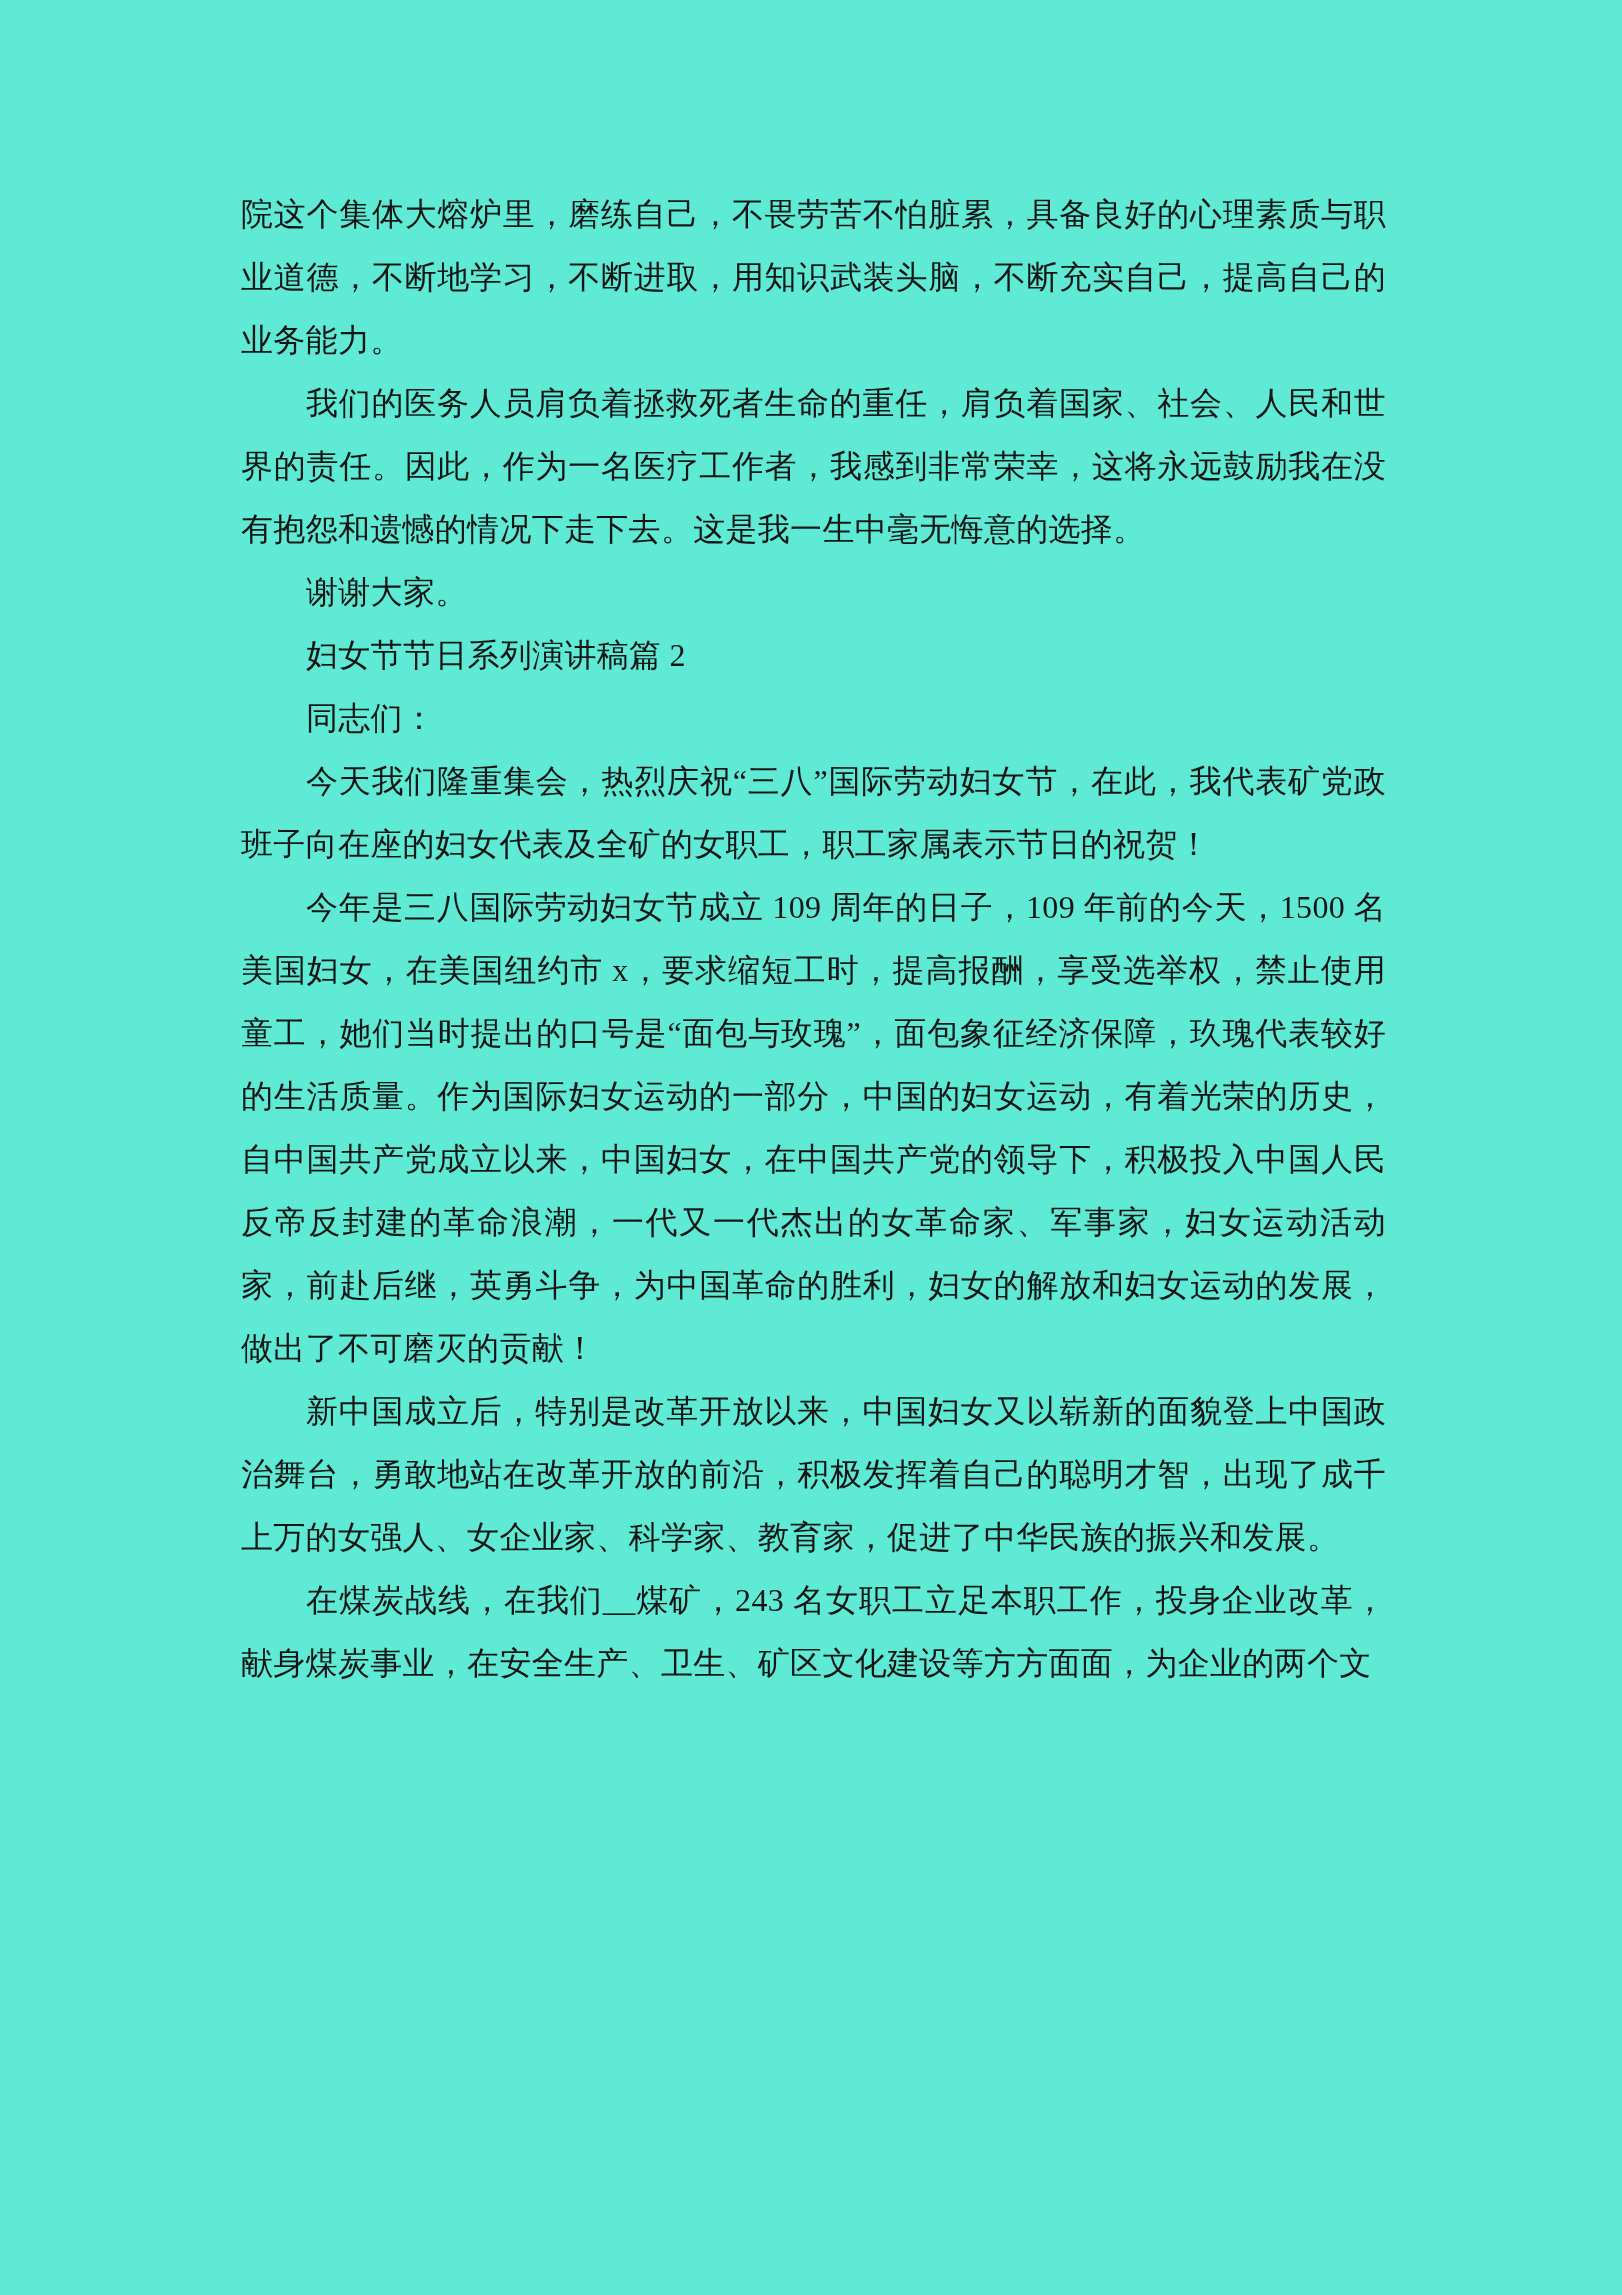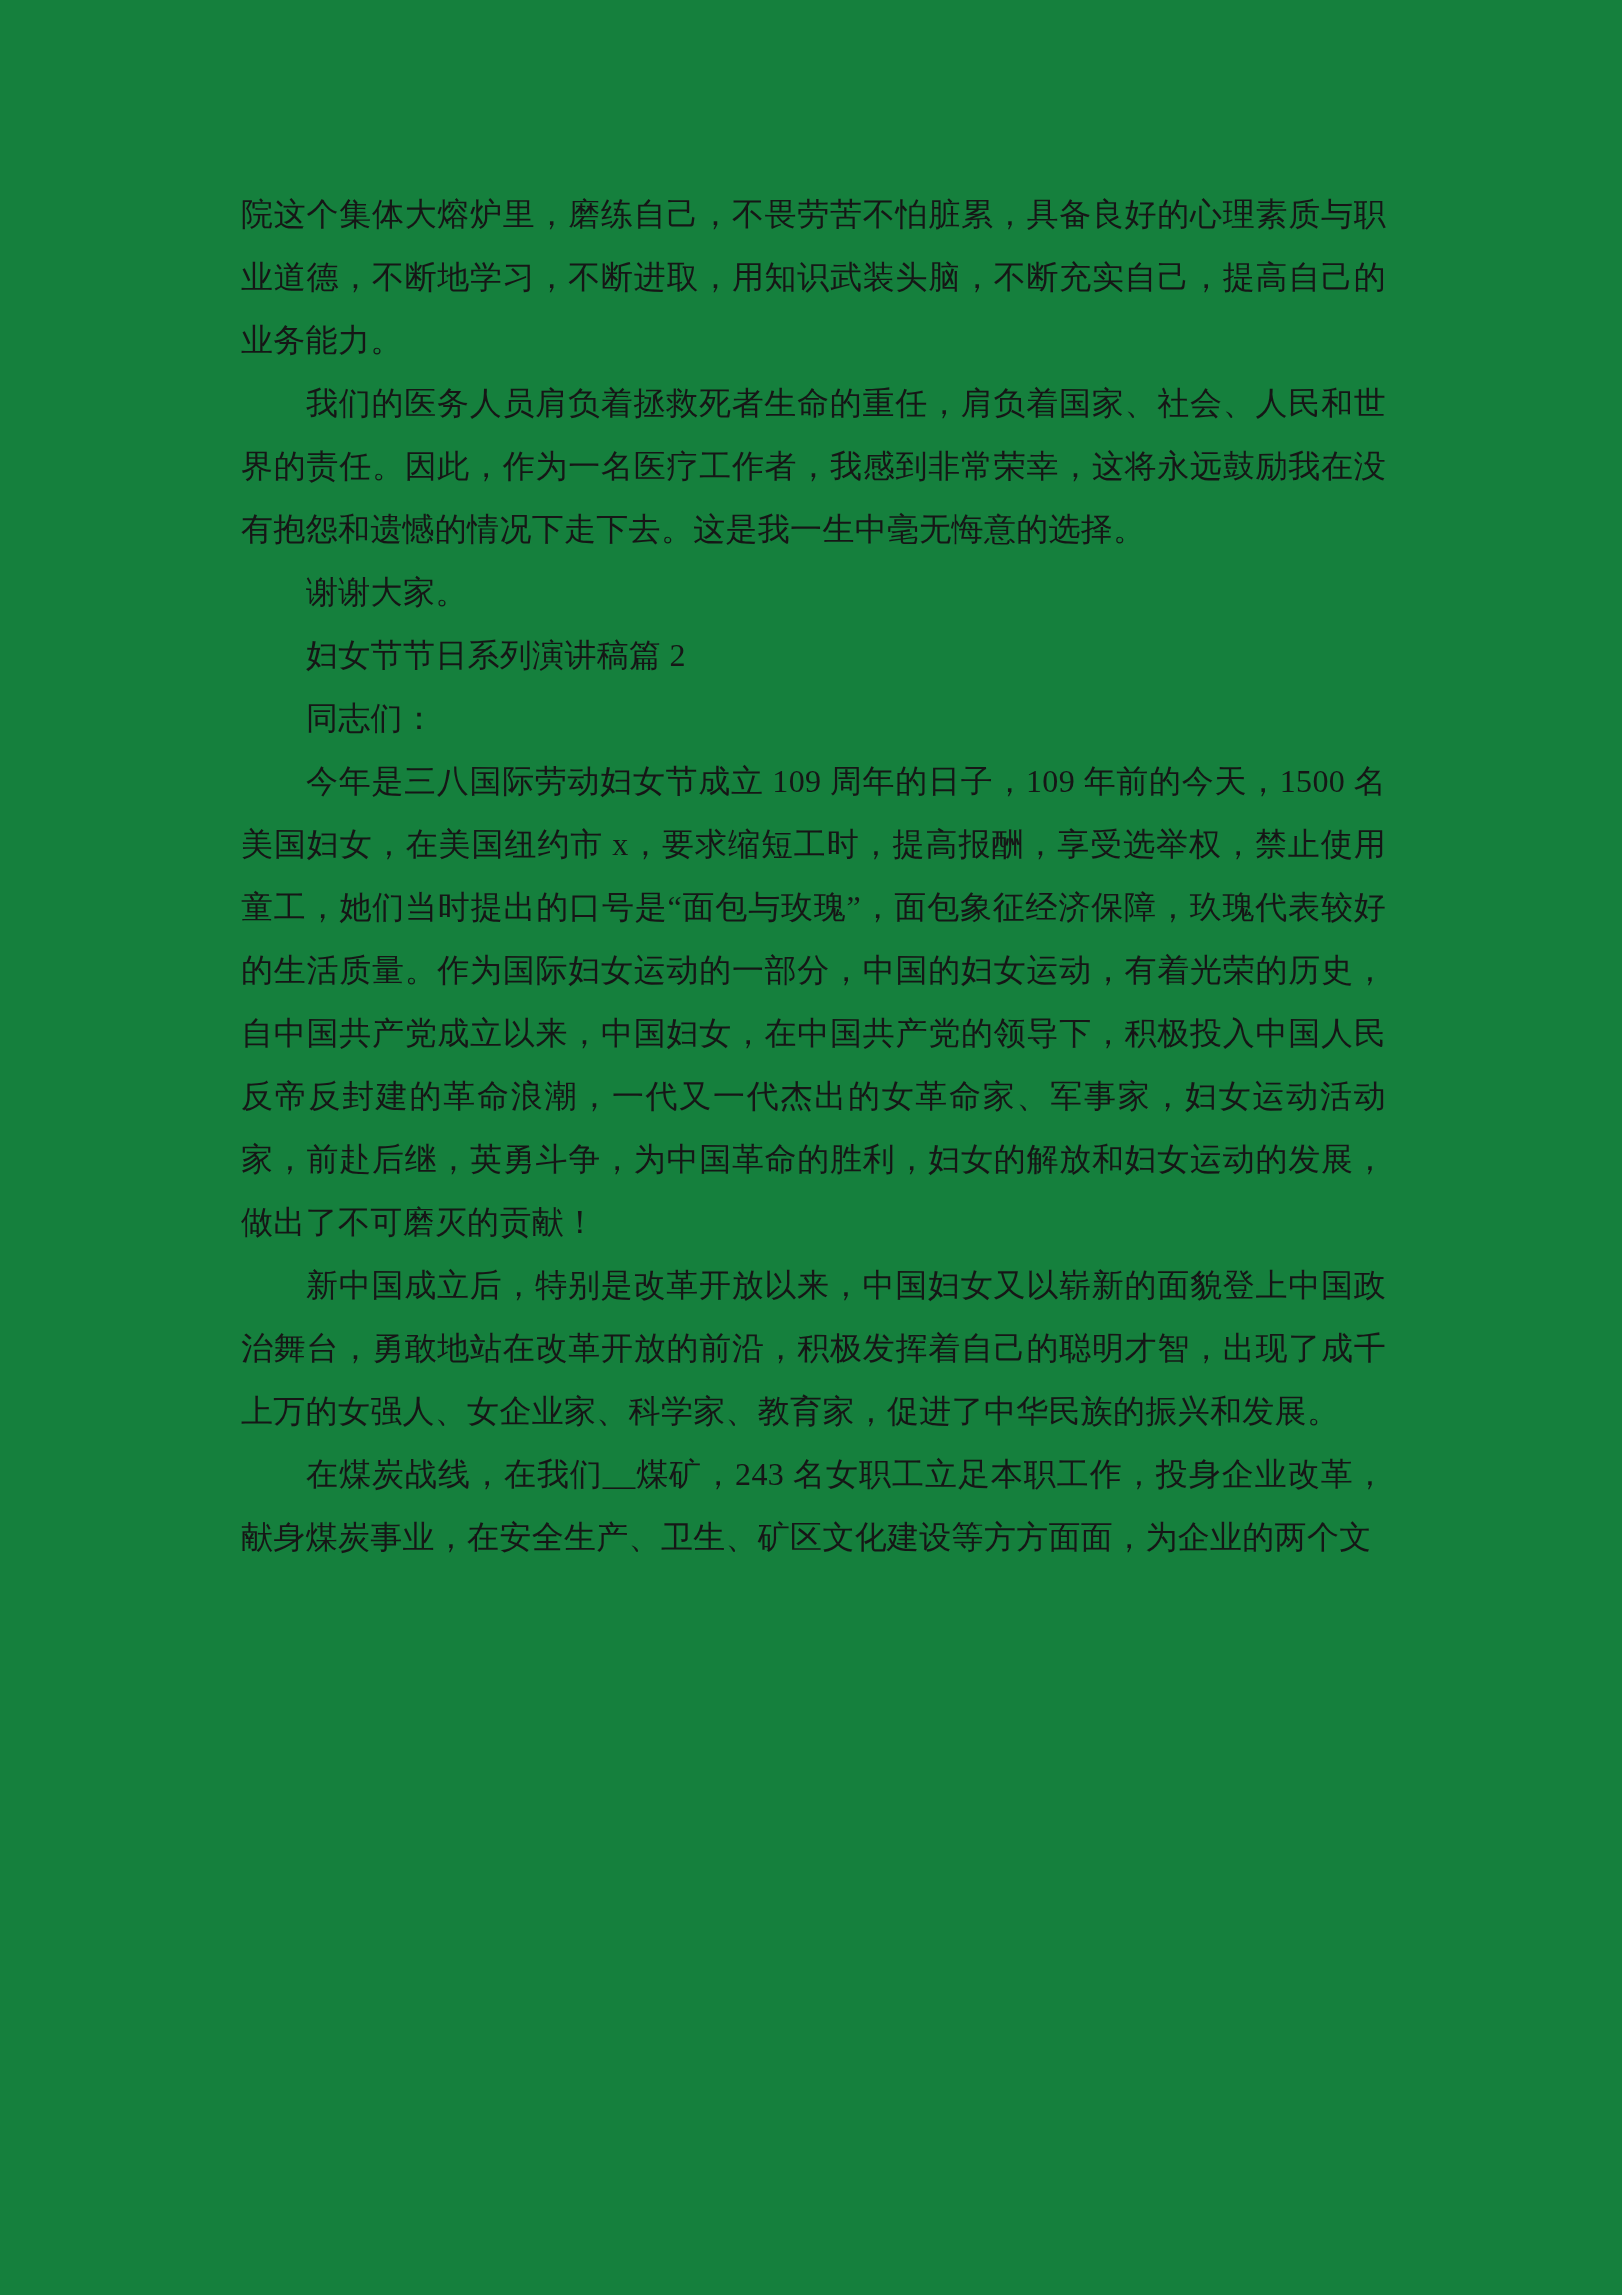--- a/index.html
+++ b/index.html
@@ -4,21 +4,21 @@
 <style>
   html, body {
     margin: 0;
     padding: 0;
     background: #f6f6f6;
   }
   .page {
     position: relative;
     width: 1623px;
     height: 2295px;
-    background: #15803d;
+    background: #5eead4;
     overflow: hidden;
   }
   .text-block {
     position: absolute;
     left: 241px;
     top: 183px;
     width: 1145px;
     font-family: "Liberation Serif", "DejaVu Serif", serif;
     font-size: 32px;
     line-height: 63px;
@@ -39,18 +39,19 @@
 </head>
 <body>
 
 <div class="page">
   <div class="text-block">
     <p class="para no-indent">院这个集体大熔炉里，磨练自己，不畏劳苦不怕脏累，具备良好的心理素质与职业道德，不断地学习，不断进取，用知识武装头脑，不断充实自己，提高自己的业务能力。</p>
     <p class="para">我们的医务人员肩负着拯救死者生命的重任，肩负着国家、社会、人民和世界的责任。因此，作为一名医疗工作者，我感到非常荣幸，这将永远鼓励我在没有抱怨和遗憾的情况下走下去。这是我一生中毫无悔意的选择。</p>
     <p class="para">谢谢大家。</p>
     <p class="para">妇女节节日系列演讲稿篇 2</p>
     <p class="para">同志们：</p>
+    <p class="para">今天我们隆重集会，热烈庆祝“三八”国际劳动妇女节，在此，我代表矿党政班子向在座的妇女代表及全矿的女职工，职工家属表示节日的祝贺！</p>
     <p class="para">今年是三八国际劳动妇女节成立 109 周年的日子，109 年前的今天，1500 名美国妇女，在美国纽约市 x，要求缩短工时，提高报酬，享受选举权，禁止使用童工，她们当时提出的口号是“面包与玫瑰”，面包象征经济保障，玖瑰代表较好的生活质量。作为国际妇女运动的一部分，中国的妇女运动，有着光荣的历史，自中国共产党成立以来，中国妇女，在中国共产党的领导下，积极投入中国人民反帝反封建的革命浪潮，一代又一代杰出的女革命家、军事家，妇女运动活动家，前赴后继，英勇斗争，为中国革命的胜利，妇女的解放和妇女运动的发展，做出了不可磨灭的贡献！</p>
     <p class="para">新中国成立后，特别是改革开放以来，中国妇女又以崭新的面貌登上中国政治舞台，勇敢地站在改革开放的前沿，积极发挥着自己的聪明才智，出现了成千上万的女强人、女企业家、科学家、教育家，促进了中华民族的振兴和发展。</p>
     <p class="para">在煤炭战线，在我们__煤矿，243 名女职工立足本职工作，投身企业改革，献身煤炭事业，在安全生产、卫生、矿区文化建设等方方面面，为企业的两个文</p>
   </div>
 </div>
 
 
 </body></html>

